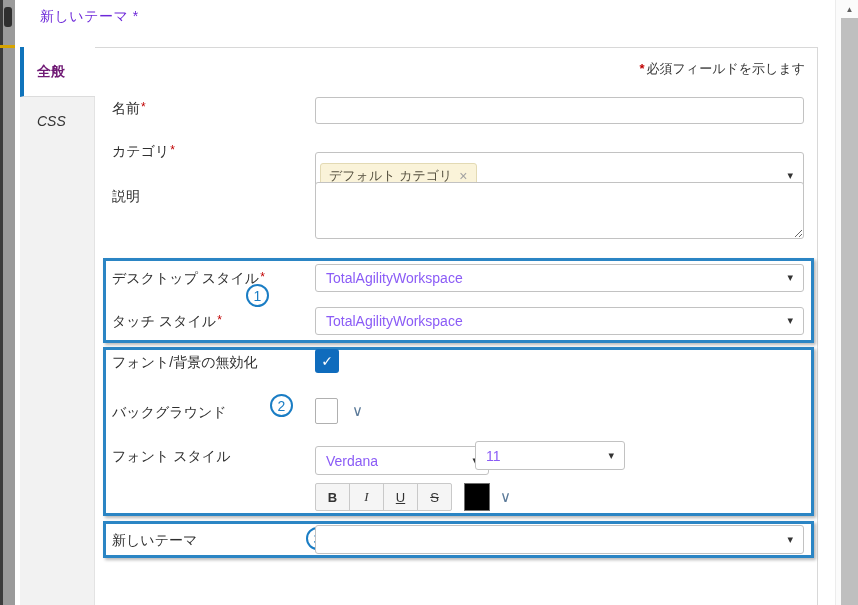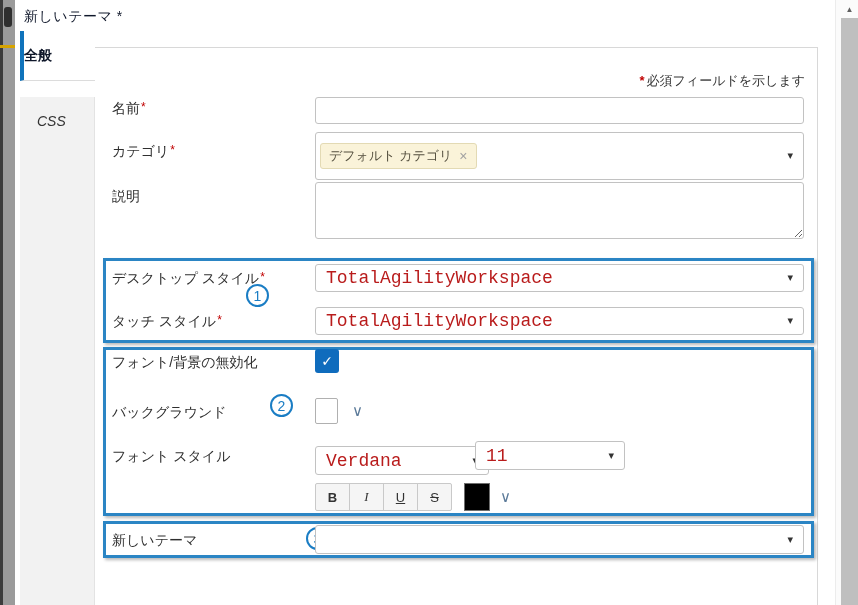--- a/index.html
+++ b/index.html
@@ -8,45 +8,45 @@
   #stage { position:relative; width:858px; height:605px; overflow:hidden; background:#fff; }
 
   
   .bg-strip { position:absolute; left:0; top:0; width:15px; height:605px; background:#9b9b9b; }
   .bg-strip .edge { position:absolute; left:0; top:0; width:3px; height:605px; background:#3c3c3c; }
   .bg-strip .glyph { position:absolute; left:4px; top:7px; width:8px; height:20px; background:#2f2f2f; border-radius:3px; }
   .bg-strip .gold-line { position:absolute; left:0; top:45px; width:15px; height:3px; background:#d8a400; }
 
   .modal { position:absolute; left:15px; top:0; width:820px; height:605px; background:#fff; }
 
-  .dialog-title { position:absolute; left:24px; top:8px; font-size:14px; color:#0f172a; letter-spacing:.5px; }
+  .dialog-title { position:absolute; left:40px; top:8px; font-size:14px; color:#6d28d9; letter-spacing:.5px; }
 
   .panel-border { position:absolute; left:20px; top:47px; width:798px; height:558px;
                   border-top:1px solid #d8d8d8; border-right:1px solid #d8d8d8; pointer-events:none; }
 
   .tab-col { position:absolute; left:20px; top:97px; width:75px; height:508px; background:#f2f2f2; border-right:1px solid #e3e3e3; }
   .tab { position:absolute; left:20px; width:75px; display:flex; align-items:center; font-size:14px; cursor:pointer; }
-  .tab-general { top:31px; height:50px; background:#fff; border-left:4px solid #1073bb;
-                 border-bottom:1px solid #dcdcdc; font-weight:bold; color:#0f172a; }
+  .tab-general { top:47px; height:50px; background:#fff; border-left:4px solid #1073bb;
+                 border-bottom:1px solid #dcdcdc; padding-left:13px; font-weight:bold; color:#701a75; }
   .tab-css { top:98px; height:46px; padding-left:17px; color:#333;font-style:italic; }
 
-  .required-note { position:absolute; top:72px; right:53px; font-size:13px; color:#333; }
+  .required-note { position:absolute; top:60px; right:53px; font-size:13px; color:#333; }
   .required-note .mark { color:#c00000; font-weight:bold; margin-right:2px; }
 
   .field-label { position:absolute; left:112px; font-size:14px; color:#2f2f2f; white-space:nowrap; }
   .req { color:#c00000; font-size:12px; vertical-align:top; margin-left:1px; }
 
   .text-input { position:absolute; left:315px; width:489px; height:27px; border:1px solid #c2c2c2;
                 border-radius:3px; background:#fff; font:14px "Liberation Sans",sans-serif; padding:0 8px; color:#222; }
   textarea.desc { position:absolute; left:315px; top:182px; width:489px; height:57px; border:1px solid #c2c2c2;
                   border-radius:3px; font:14px "Liberation Sans",sans-serif; padding:4px 8px; color:#222; }
 
   .combo { position:absolute; left:315px; width:489px; border:1px solid #c2c2c2; border-radius:3px;
            background:#fff; display:flex; align-items:center; cursor:pointer; }
-  .combo .value { font-size:18px; color:#b91c1c; padding-left:10px;font-family:Liberation Mono, monospace; }
+  .combo .value { font-size:14px; color:#8b5cf6; padding-left:10px; }
   .caret { position:absolute; right:10px; top:50%; transform:translateY(-52%); font-size:11px; color:#333; line-height:1; }
 
   .tag { display:inline-flex; align-items:center; margin-left:4px; background:#faf3d9; border:1px solid #e3dab4;
          border-radius:3px; padding:3px 8px; font-size:13px; color:#55503f; }
   .tag .x { color:#a2a2a2; margin-left:7px; font-size:14px; cursor:pointer; }
 
   .ann-box { position:absolute; left:103px; width:711px; border:3px solid #2b85c4;
              box-shadow:2px 2px 3px rgba(0,0,0,.28); pointer-events:none; }
   .ann-circle { position:absolute; width:23px; height:23px; border:2px solid #1a7dc4; border-radius:50%;
                 color:#1a7dc4; font-size:14px; display:flex; align-items:center; justify-content:center; background:#fff; }
@@ -105,21 +105,21 @@
   </div>
 
   <div class="field-label" style="top:100px">
     <span>名前</span><span class="req">*</span>
   </div>
   <input class="text-input" style="top: 97px;" value="">
 
   <div class="field-label" style="top:143px">
     <span>カテゴリ</span><span class="req">*</span>
   </div>
-  <div class="combo" style="top:132px; height:48px">
+  <div class="combo" style="top:152px; height:48px">
     <span class="tag">
       <span>デフォルト カテゴリ</span>
       <span class="x">×</span>
     </span>
     <span class="caret">▾</span>
   </div>
 
   <div class="field-label" style="top:188px">
     <span>説明</span>
   </div>

